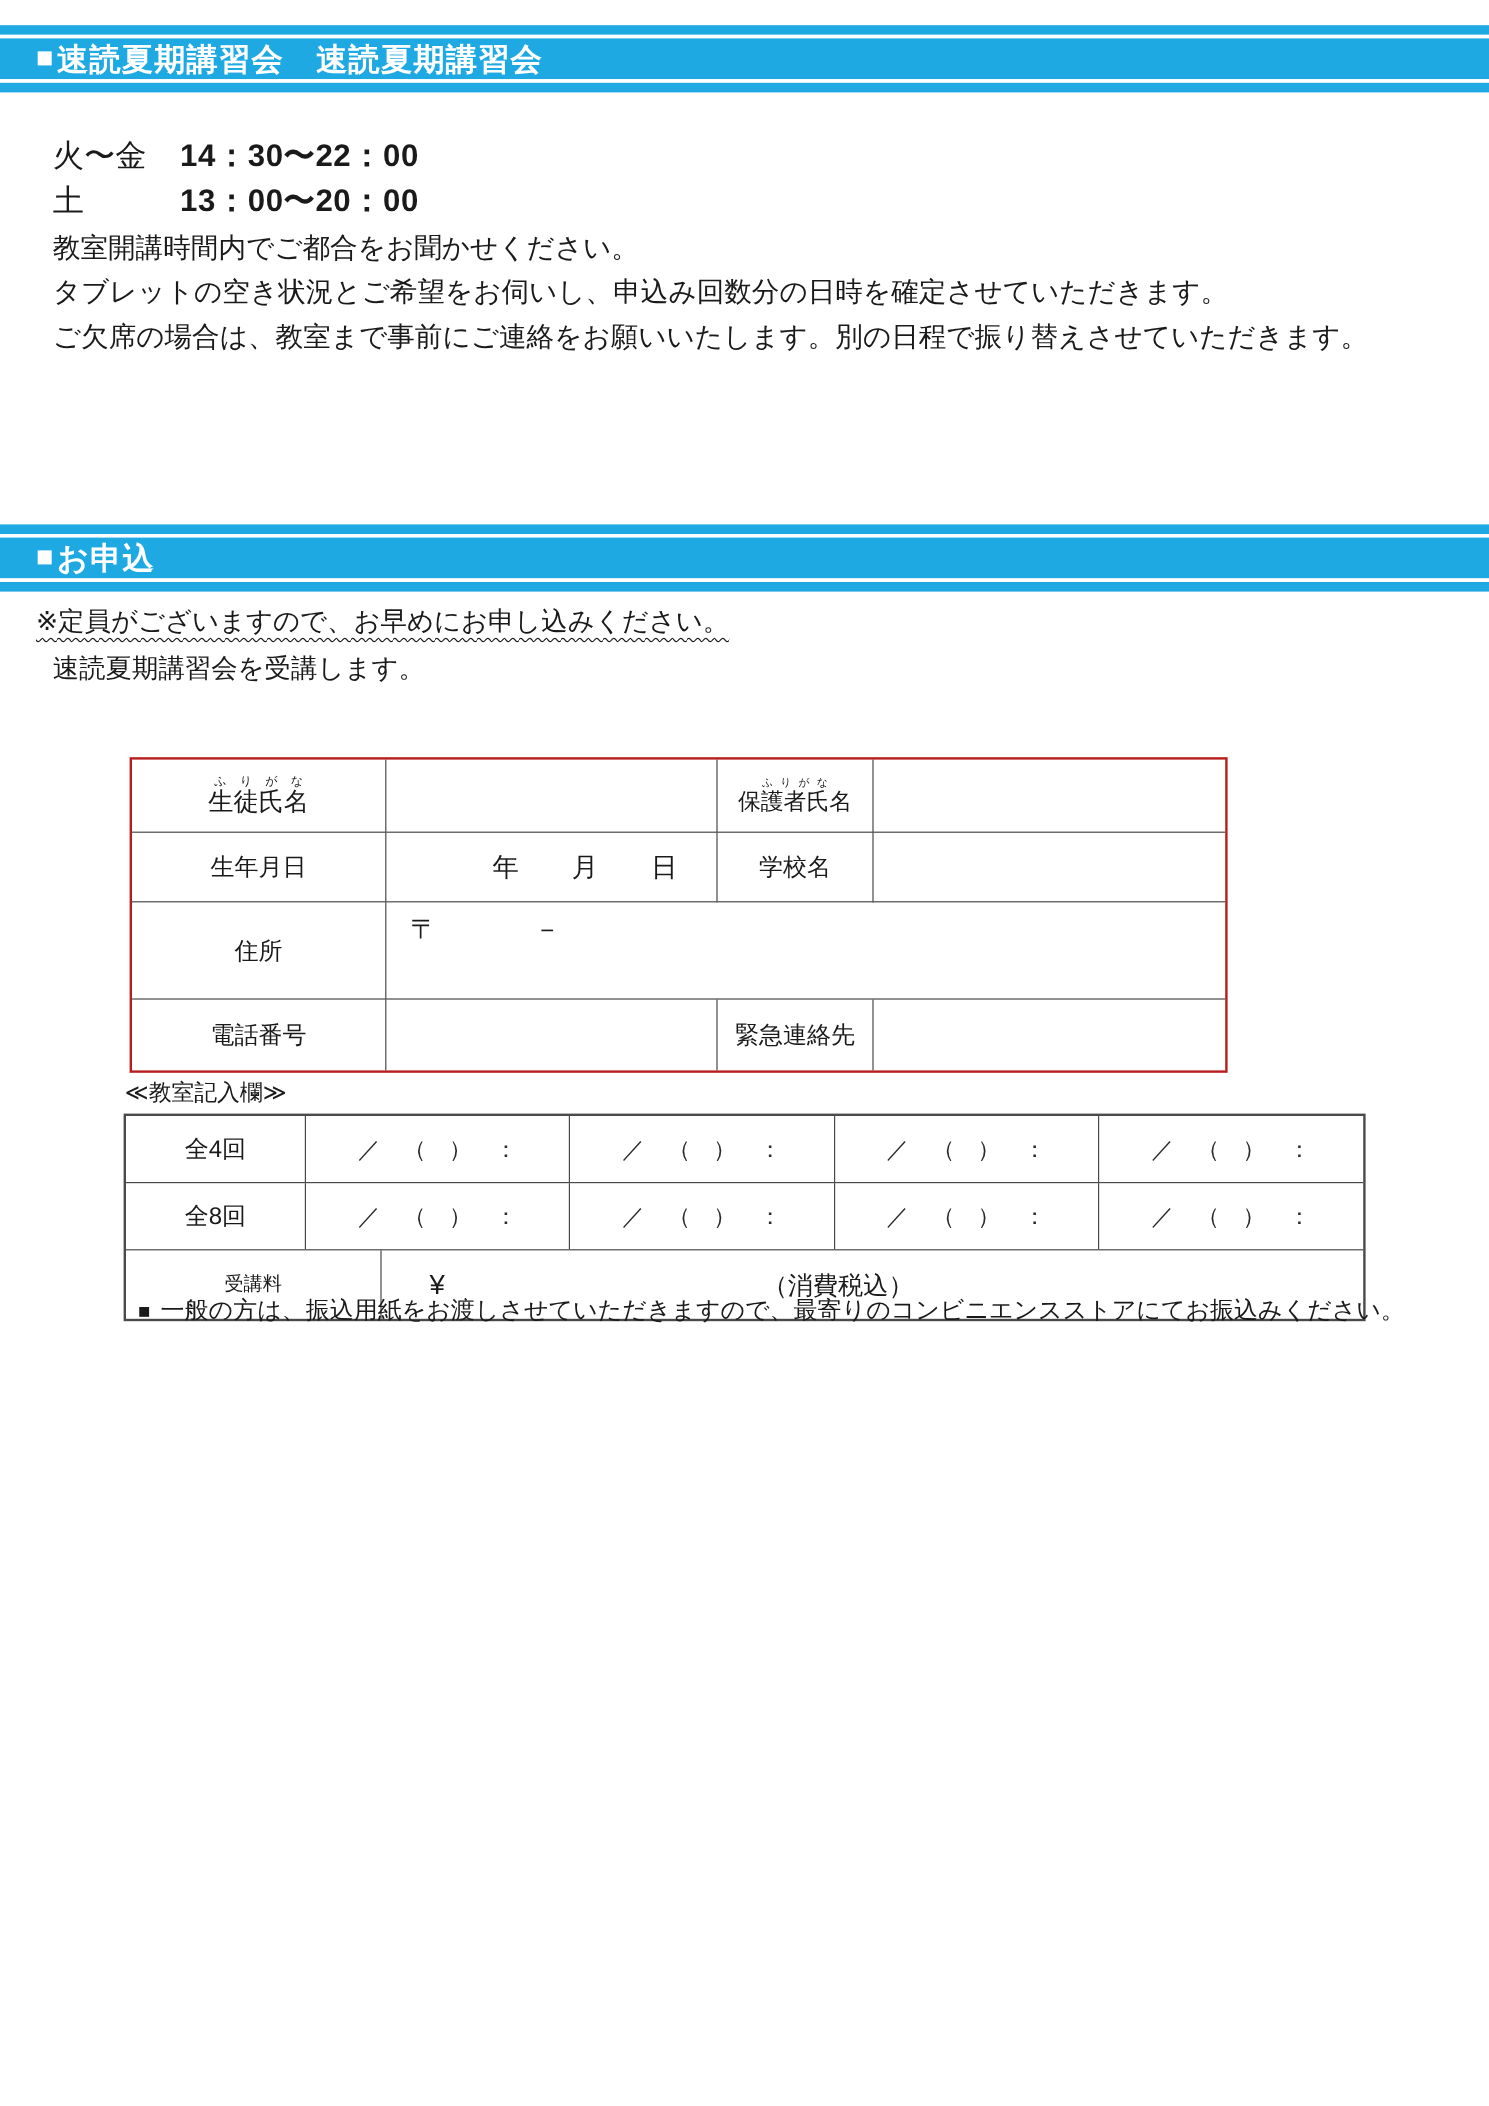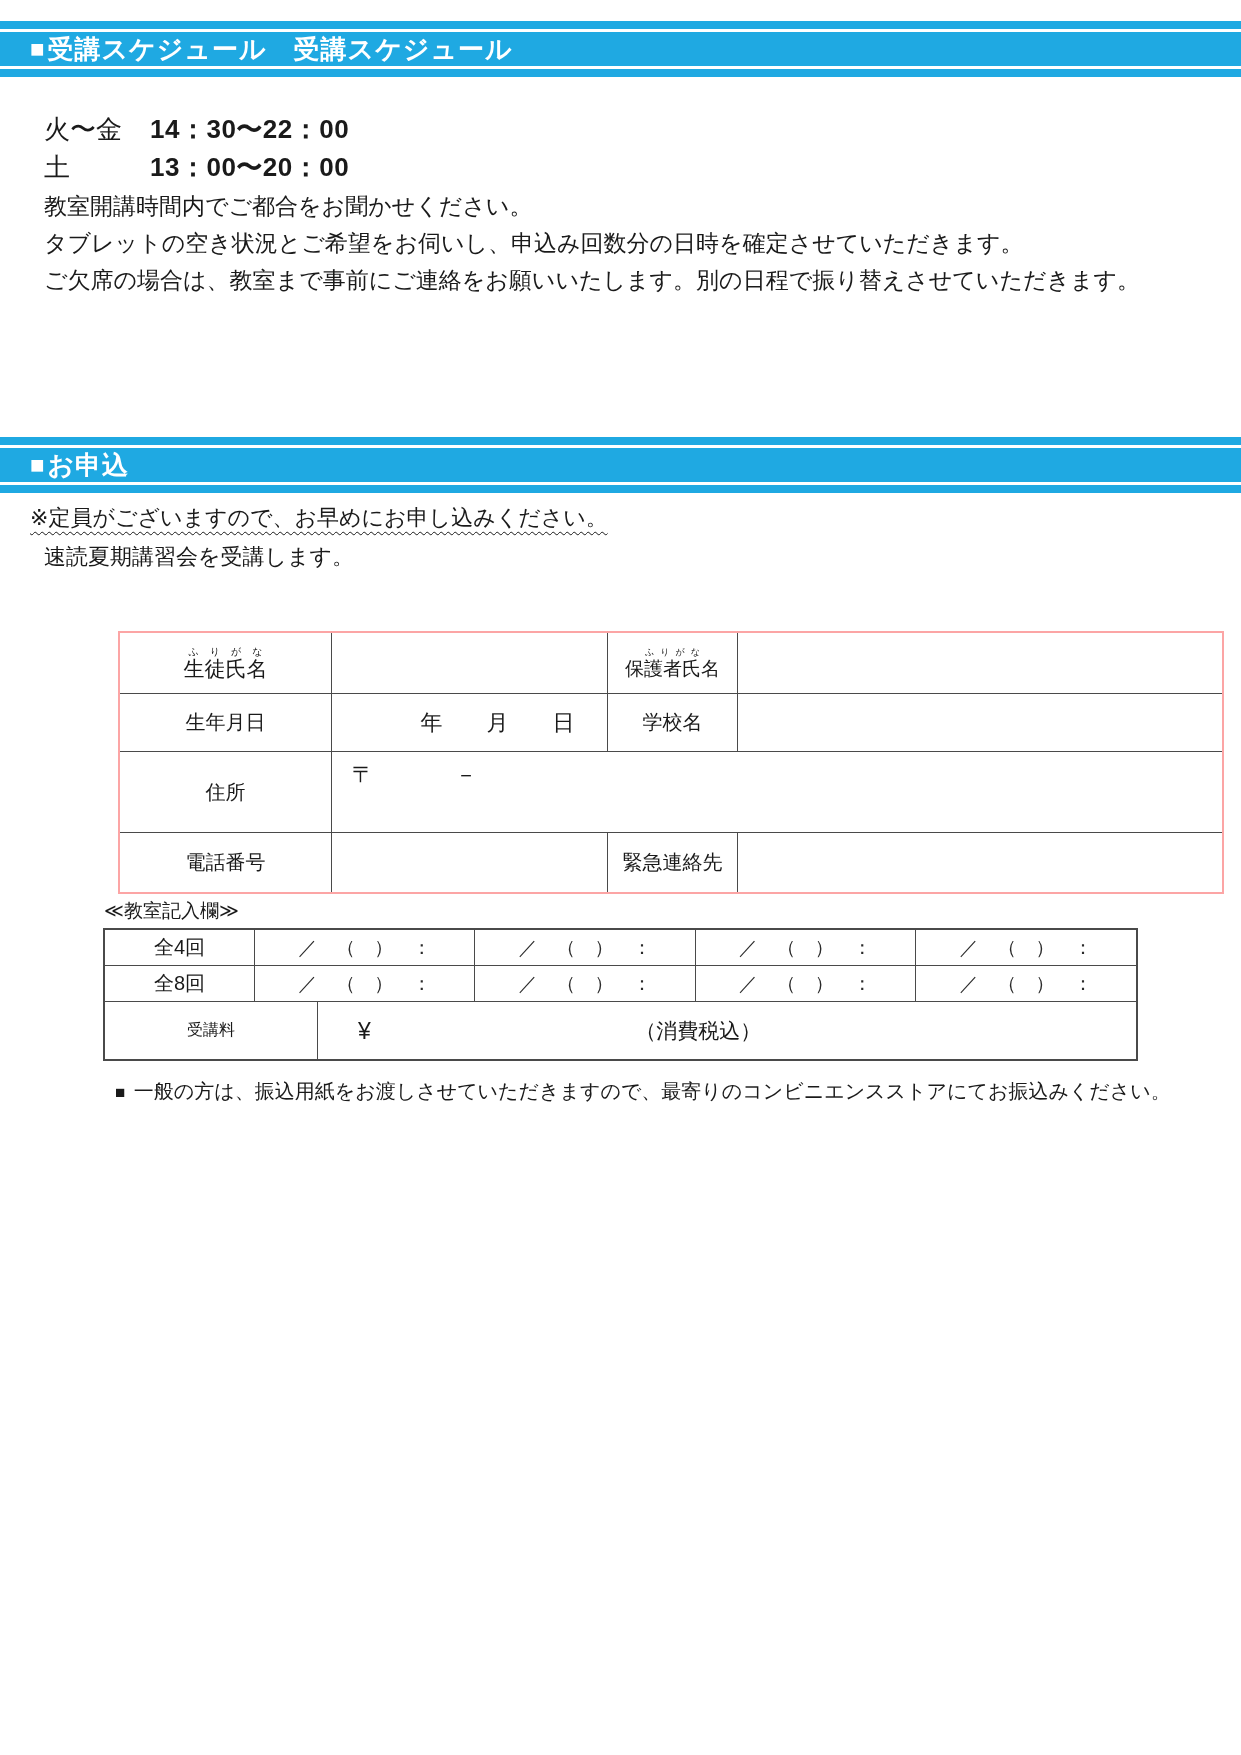--- a/index.html
+++ b/index.html
@@ -33,22 +33,22 @@
   .note { font-size:23px; }
   .holiday { font-size:24px; }
 
   .notice { font-size:22px;
     text-decoration:underline; text-decoration-style:wavy;
     text-decoration-thickness:1px; text-underline-offset:6px; }
   .statement { font-size:22px; }
 
   
   .t1 {
-    position:absolute; left:118px; top:631px; width:1106px;
-    border:2px solid #fca5a5;
+    position:absolute; left:108px; top:631px; width:915px;
+    border:2px solid #b91c1c;
     display:grid;
     grid-template-columns:212px 276px 130px 1fr;
     grid-template-rows:61px 58px 81px 59px;
     background:#fff;
   }
   .t1 > div { border-right:1px solid #4a4a4a; border-bottom:1px solid #4a4a4a; }
   .t1 > div.last-col { border-right:none; }
   .t1 > div.last-row { border-bottom:none; }
   .lbl {
     display:flex; align-items:center; justify-content:center;
@@ -67,21 +67,21 @@
 
   .office-caption { position:absolute; left:104px; top:898px; font-size:19px; }
 
   
   .t2 {
     position:absolute; left:103px; top:928px; width:1035px;
     border:2px solid #4a4a4a; background:#fff;
   }
   .t2row {
     display:grid; grid-template-columns:150px 1fr 1fr 1fr 1fr;
-    height:36px; border-bottom:1px solid #4a4a4a;
+    height:56px; border-bottom:1px solid #4a4a4a;
   }
   .t2row > div { border-right:1px solid #4a4a4a;
     display:flex; align-items:center; justify-content:center; }
   .t2row > div:last-child { border-right:none; }
   .t2row .rlabel { font-size:20px; }
   .t2row .slot { font-size:19px; color:#2a2a2a; }
   .t2fee { display:grid; grid-template-columns:213px 1fr; height:57px; }
   .t2fee .rlabel { border-right:1px solid #4a4a4a;
     display:flex; align-items:center; justify-content:center; font-size:16px; }
   .t2fee .fee-body { position:relative; }
@@ -94,21 +94,21 @@
 </head>
 <body>
 
 <div class="page">
 
   <div class="sec-header" style="top:21px;">
     <div class="stripe"></div>
     <div class="gap"></div>
     <div class="bar">
       <span class="bullet">■</span>
-      <span>受講スケジュール　受講スケジュール</span>
+      <span>速読夏期講習会　速読夏期講習会</span>
     </div>
     <div class="gap"></div>
     <div class="stripe"></div>
   </div>
 
   <div class="line hours" style="left:44px; top:112px;">
     <span>火〜金</span>
     <span class="time">14：30〜22：00</span>
   </div>
   <div class="line hours" style="left:44px; top:150px;">

